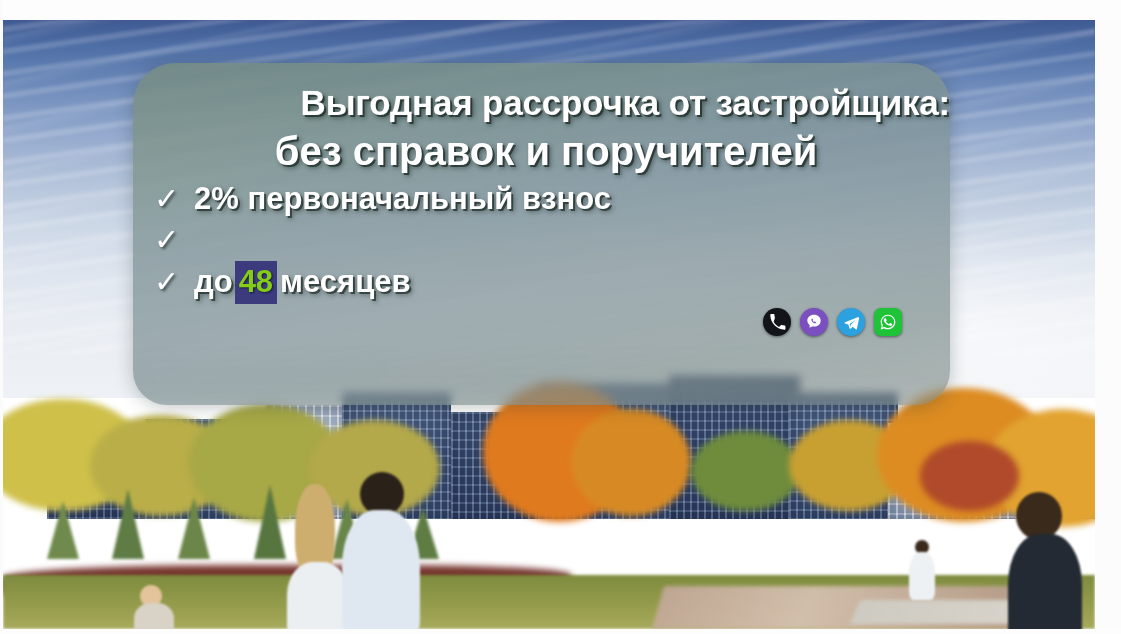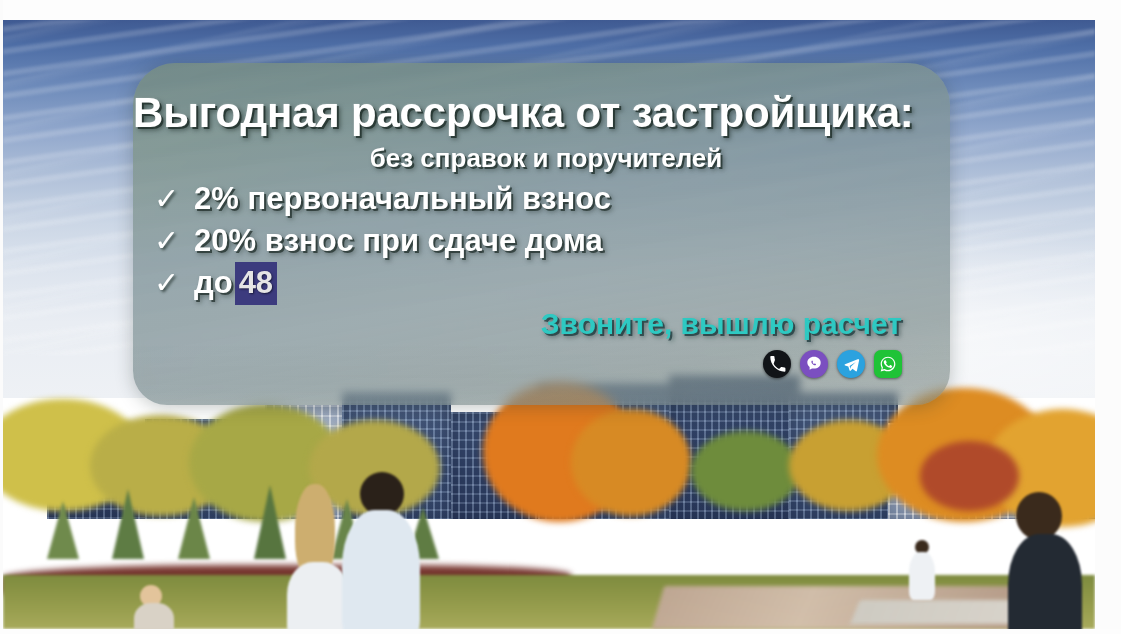--- a/index.html
+++ b/index.html
@@ -150,37 +150,37 @@
   #card::after{
     content:"";position:absolute;left:0;right:0;bottom:0;height:64px;
     border-radius:0 0 34px 34px;
     background:linear-gradient(180deg, rgba(130,145,140,0) 0%, rgba(120,132,128,.05) 55%, rgba(115,128,124,.0) 100%);
     pointer-events:none;
   }
 
   .card-inner{position:relative;z-index:3;padding:0;}
 
   .headline{
-    text-align:left;
+    text-align:right;
     color:#ffffff;
-    font-size:42px;
+    font-size:35px;
     font-weight:bold;
     letter-spacing:-0.2px;
-    margin:29px 0 0 0;
+    margin:22px 0 0 0;
     line-height:1.02;
     text-shadow:
       2px 2px 0 rgba(30,45,40,.78),
       3px 3px 5px rgba(25,38,34,.6),
       0 0 2px rgba(255,255,255,.35);
     white-space:nowrap;
   }
   .subhead{
     text-align:center;
     color:#ffffff;
-    font-size:26px;
+    font-size:40px;
     font-weight:bold;
     margin:10px 0 0 9px;
     line-height:1.02;
     text-shadow:
       2px 2px 0 rgba(30,45,40,.75),
       3px 3px 5px rgba(25,38,34,.55);
     white-space:nowrap;
   }
 
   .bullets{margin:12px 0 0 18px;padding:0;list-style:none;}
@@ -203,21 +203,21 @@
     font-weight:normal;
     color:#ffffff;
     text-align:left;
     padding-left:3px;
     text-shadow:2px 2px 3px rgba(25,40,35,.7);
   }
   .btext{display:inline-block;}
   .sel{
     display:inline-block;
     background:#3c3b7e;
-    color:#e5e5e5;
+    color:#84cc16;
     padding:5px 4px 7px 4px;
     margin:-5px 3px -7px 2px;
     text-shadow:1px 1px 2px rgba(20,20,50,.85);
   }
 
   .cta{
     text-align:right;
     color:#2ec9c2;
     font-size:30px;
     font-weight:bold;
@@ -340,32 +340,31 @@
 
       <ul class="bullets">
 
         <li class="bullet">
           <span class="tick">✓</span>
           <span class="btext">2% первоначальный взнос</span>
         </li>
 
         <li class="bullet">
           <span class="tick">✓</span>
-          <span class="btext">20% взнос при сдаче дома</span>
         </li>
 
         <li class="bullet">
           <span class="tick">✓</span>
           <span class="btext">до </span>
             <span class="sel">48</span>
+            <span class="btext"> месяцев</span>
         </li>
 
       </ul>
 
-      <div class="cta">Звоните, вышлю расчет</div>
 
       <div class="contact-row">
 
         <span class="soc round soc-phone">
           <svg width="17" height="17" viewBox="0 0 24 24" aria-hidden="true">
             <path fill="#ffffff" d="M6.6 10.8c1.7 3.3 4.3 5.9 7.6 7.6l2.5-2.5c.3-.3.8-.4 1.2-.3 1.3.4 2.7.7 4.1.7.7 0 1.2.5 1.2 1.2V21c0 .7-.5 1.2-1.2 1.2C11.1 22.2 1.8 12.9 1.8 1.2 1.8.5 2.3 0 3 0h3.5c.7 0 1.2.5 1.2 1.2 0 1.4.2 2.8.7 4.1.1.4 0 .9-.3 1.2L6.6 10.8z"></path>
           </svg>
         </span>
 
         <span class="soc round soc-viber">

